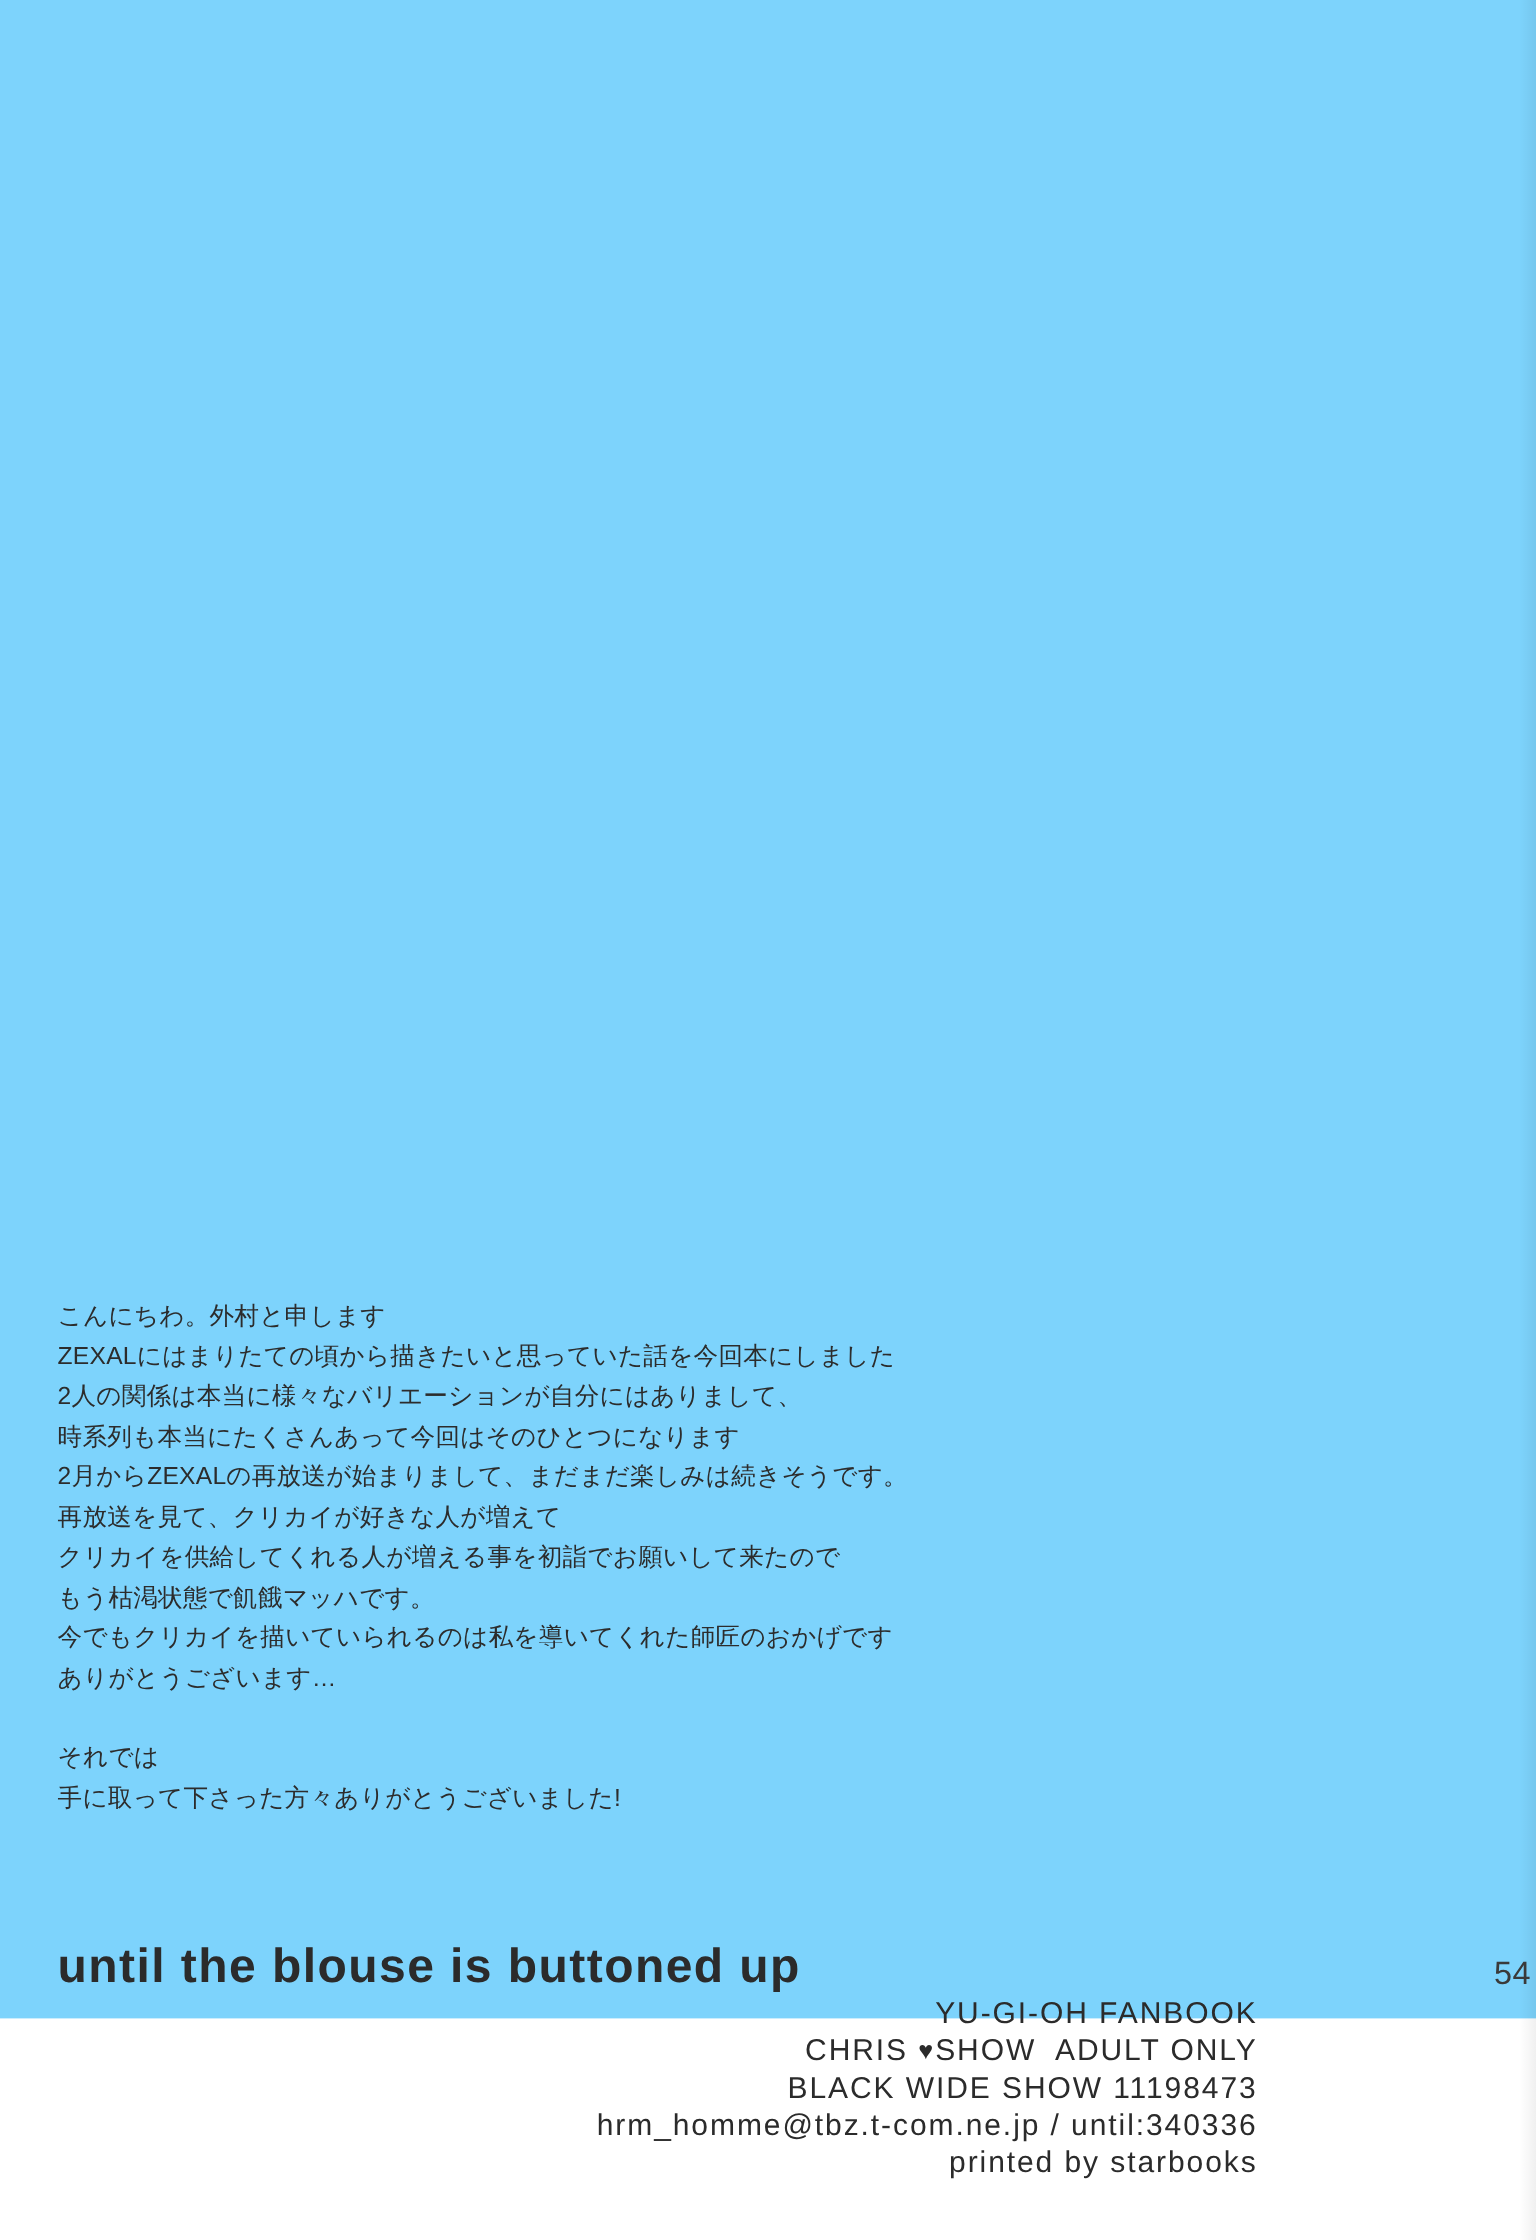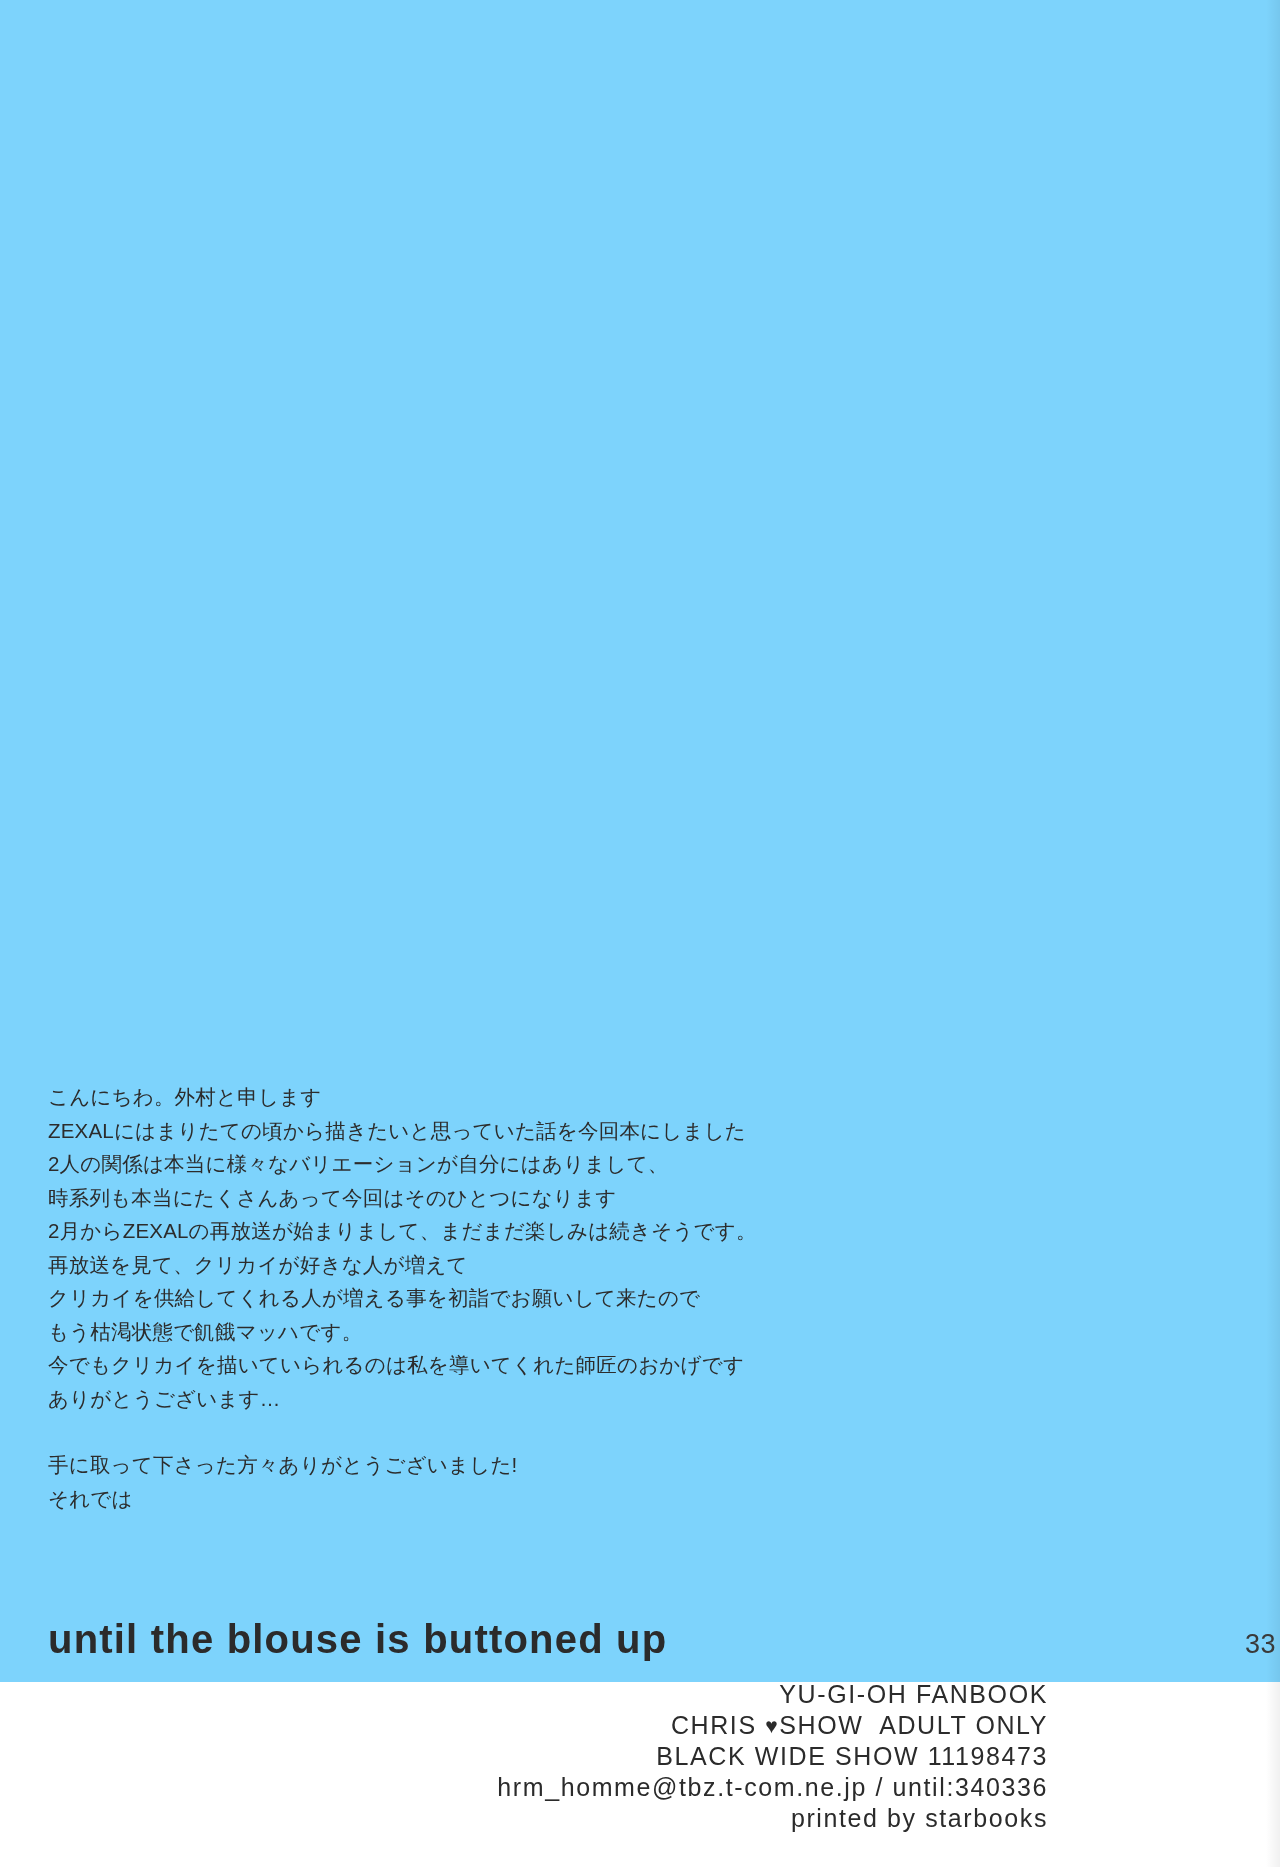--- a/index.html
+++ b/index.html
@@ -52,21 +52,21 @@
     left: 48px;
     top: 1615px;
     width: 1000px;
     color: #2b2b2b;
   }
   .colophon .title {
     font-size: 40px;
     font-weight: bold;
     letter-spacing: 1.2px;
     line-height: 48px;
-    margin-bottom: 16px;
+    margin-bottom: 0;
   }
   .colophon .cline {
     font-size: 25px;
     line-height: 31px;
     letter-spacing: 1.6px;
     white-space: pre;
     text-align: right;
   }
   .heart {
     color: #2b2b2b;
@@ -94,28 +94,28 @@
     <div class="line">ZEXALにはまりたての頃から描きたいと思っていた話を今回本にしました</div>
     <div class="line">2人の関係は本当に様々なバリエーションが自分にはありまして、</div>
     <div class="line">時系列も本当にたくさんあって今回はそのひとつになります</div>
     <div class="line">2月からZEXALの再放送が始まりまして、まだまだ楽しみは続きそうです。</div>
     <div class="line">再放送を見て、クリカイが好きな人が増えて</div>
     <div class="line">クリカイを供給してくれる人が増える事を初詣でお願いして来たので</div>
     <div class="line">もう枯渇状態で飢餓マッハです。</div>
     <div class="line">今でもクリカイを描いていられるのは私を導いてくれた師匠のおかげです</div>
     <div class="line">ありがとうございます…</div>
     <div class="gap"></div>
+    <div class="line">それでは</div>
     <div class="line">手に取って下さった方々ありがとうございました!</div>
-    <div class="line">それでは</div>
   </div>
 
   <div class="colophon">
     <div class="title">until the blouse is buttoned up</div>
     <div class="cline">YU-GI-OH FANBOOK</div>
     <div class="cline"><span>CHRIS </span><span class="heart">♥</span><span>SHOW  ADULT ONLY</span></div>
     <div class="cline">BLACK WIDE SHOW 11198473</div>
     <div class="cline">hrm_homme@tbz.t-com.ne.jp / until:340336</div>
     <div class="cline">printed by starbooks</div>
   </div>
 
-  <div class="page-number">33</div>
+  <div class="page-number">54</div>
 
 </div>
 
 </body></html>

